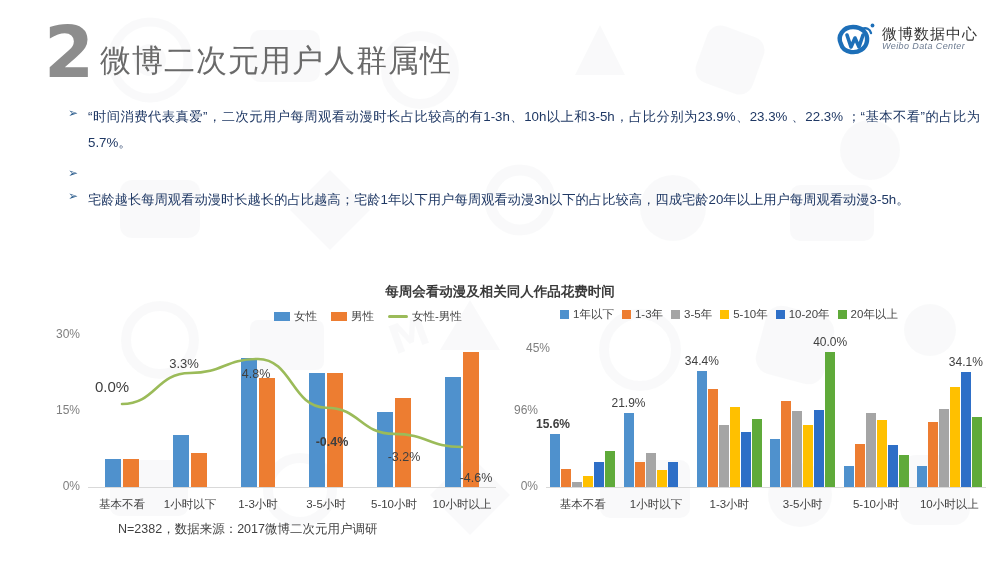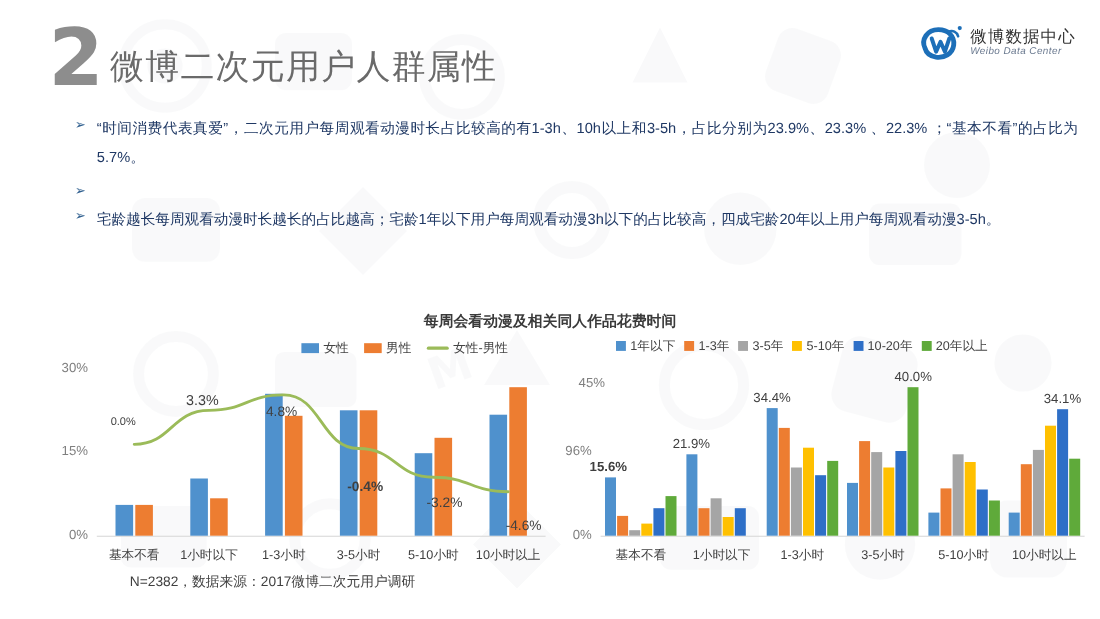--- a/index.html
+++ b/index.html
@@ -178,21 +178,21 @@
     <div class="cat-label" style="left: 228px; width: 92px; top: 192px;">3-5小时</div>
     <div class="bar" style="left: 325px; width: 16px; height: 74.9867px; bottom: 30px; background: rgb(79, 145, 205);"></div>
     <div class="bar" style="left: 343px; width: 16px; height: 88.6667px; bottom: 30px; background: rgb(237, 125, 49);"></div>
     <div class="cat-label" style="left: 296px; width: 92px; top: 192px;">5-10小时</div>
     <div class="bar" style="left: 393px; width: 16px; height: 110.453px; bottom: 30px; background: rgb(79, 145, 205);"></div>
     <div class="bar" style="left: 411px; width: 16px; height: 134.773px; bottom: 30px; background: rgb(237, 125, 49);"></div>
     <div class="cat-label" style="left: 364px; width: 92px; top: 192px;">10小时以上</div>
     <svg width="450" height="212" style="position: absolute; left: 0px; top: 0px;">
       <path d="M 70 98.93617021276594 C 104 98.93617021276594 104 68.04255319148936 138 68.04255319148936 C 172 68.04255319148936 172 54 206 54 C 240 54 240 102.68085106382979 274 102.68085106382979 C 308 102.68085106382979 308 128.8936170212766 342 128.8936170212766 C 376 128.8936170212766 376 142 410 142" fill="none" stroke="#9bbb59" stroke-width="2.6" stroke-linecap="round"></path>
     </svg>
-    <div class="dlabel" style="font-size: 10px; left: 30px; width: 60px; top: 72.9362px;">0.0%</div>
+    <div class="dlabel" style="font-size: 15px; left: 30px; width: 60px; top: 72.9362px;">0.0%</div>
     <div class="dlabel" style="font-size: 13px; left: 102px; width: 60px; top: 51px;">3.3%</div>
     <div class="dlabel" style="font-size: 12.5px; left: 174px; width: 60px; top: 62px;">4.8%</div>
     <div class="dlabel" style="font-size: 12.5px; left: 250px; width: 60px; top: 130px; font-weight: bold;">-0.4%</div>
     <div class="dlabel" style="font-size: 12.5px; left: 322px; width: 60px; top: 144.894px;">-3.2%</div>
     <div class="dlabel" style="font-size: 12.5px; left: 394px; width: 60px; top: 166px;">-4.6%</div>
   </div>
 <div class="chart" id="chart-right">
     <div class="baseline" style="left: 38px; top: 182px; width: 440px;"></div>
     <div class="axis-label" style="width: 30px; left: 0px; top: 174px;">0%</div>
     <div class="axis-label" style="width: 30px; left: 0px; top: 98px;">96%</div>

